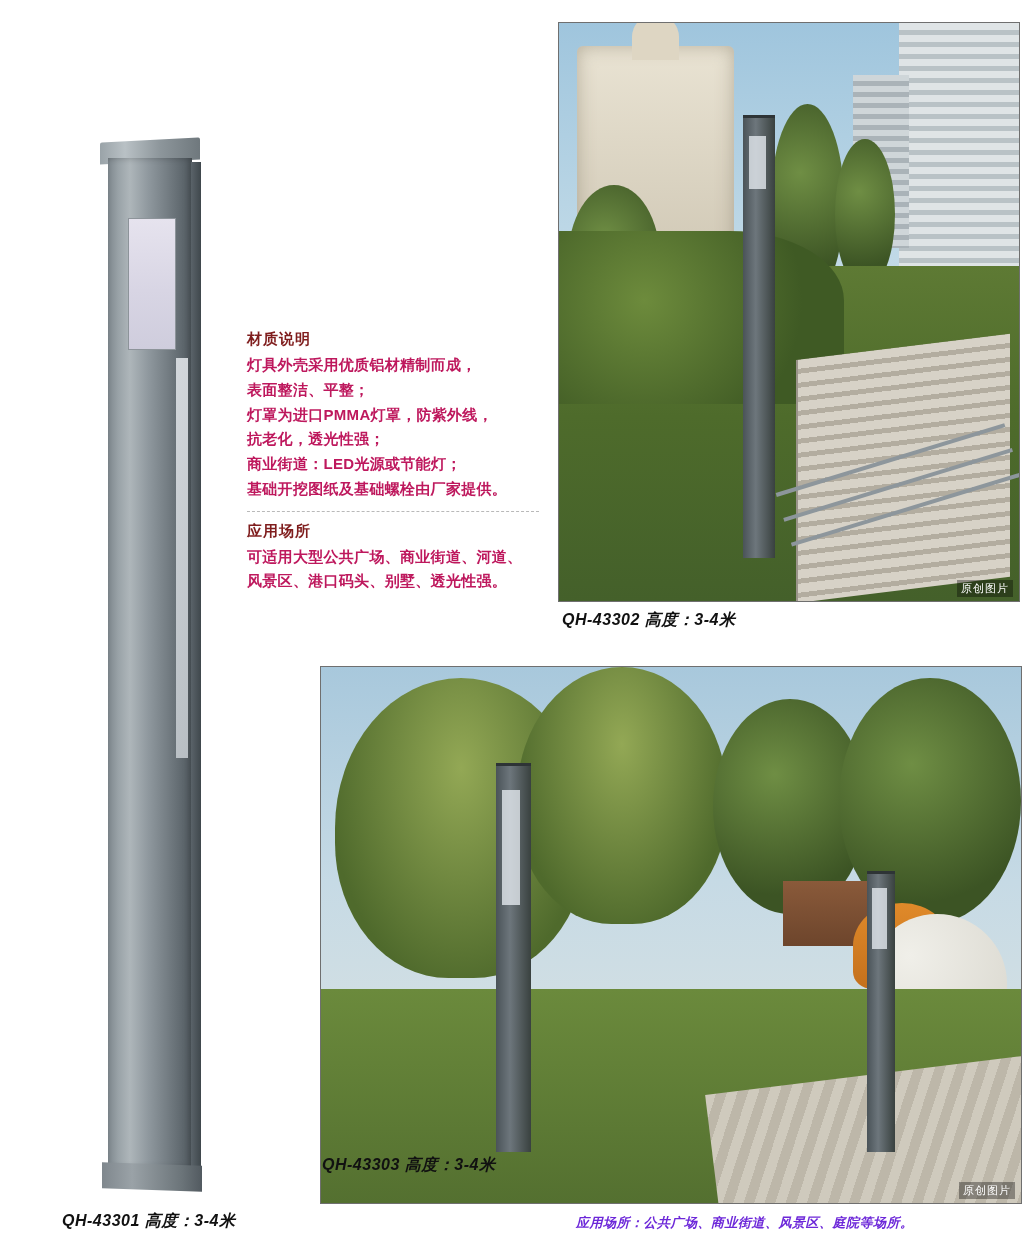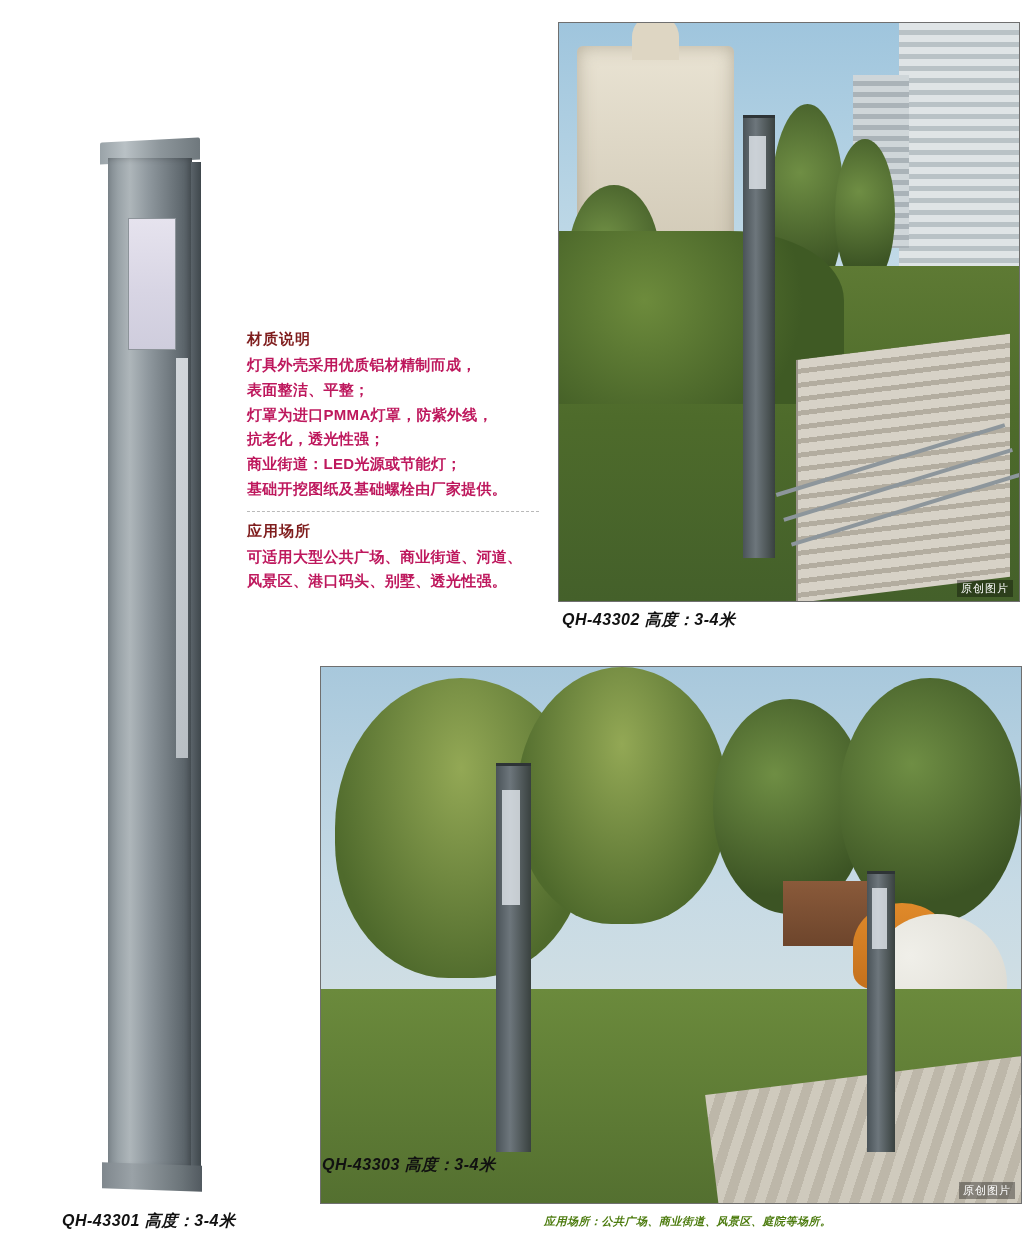--- a/index.html
+++ b/index.html
@@ -237,24 +237,24 @@
     font-weight: bold;
     color: #111;
     letter-spacing: 0.5px;
     white-space: nowrap;
     font-style: italic;
   }
   #cap-43302 { left: 562px; top: 610px; }
   #cap-43301 { left: 62px;  top: 1211px; }
   #cap-43303 { left: 322px; top: 1143px; margin-top: 12px; }
   #cap-usage {
-    left: 544px; top: 1214px;
-    font-size: 11px;
+    left: 576px; top: 1214px;
+    font-size: 13px;
     font-weight: bold;
-    color: #4d7c0f;
+    color: #6d28d9;
   }
 </style>
 </head>
 <body>
 
 <div class="pole-wrap">
   <div class="pole-top-cap"></div>
   <div class="pole-body">
     <div class="pole-lens"></div>
     <div class="pole-strip"></div>

